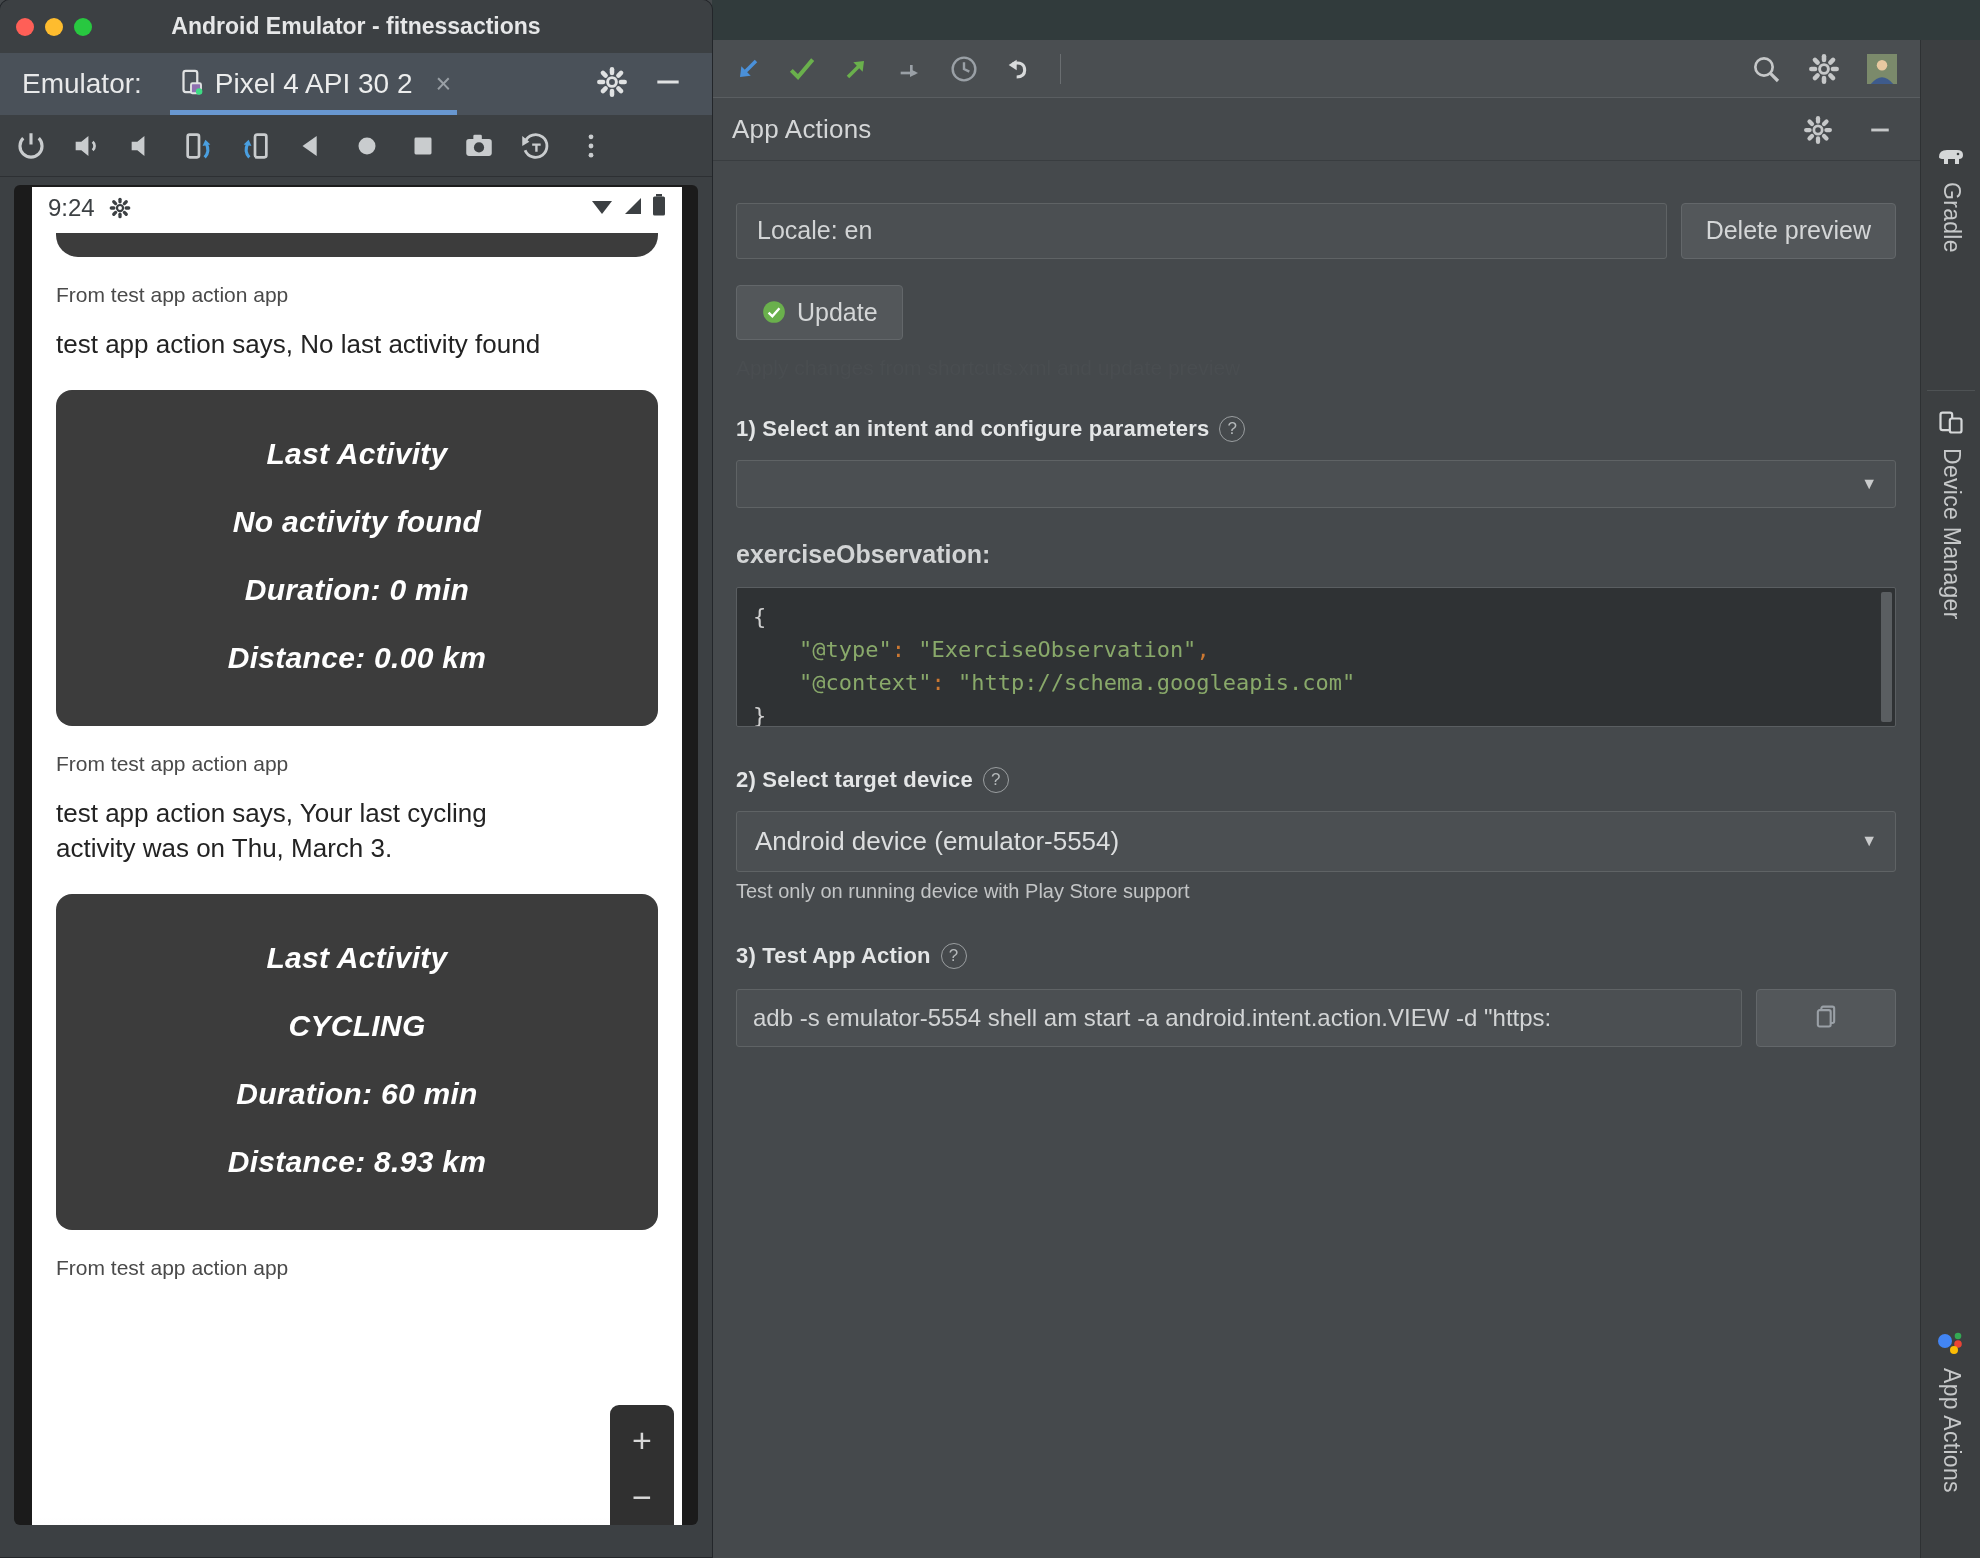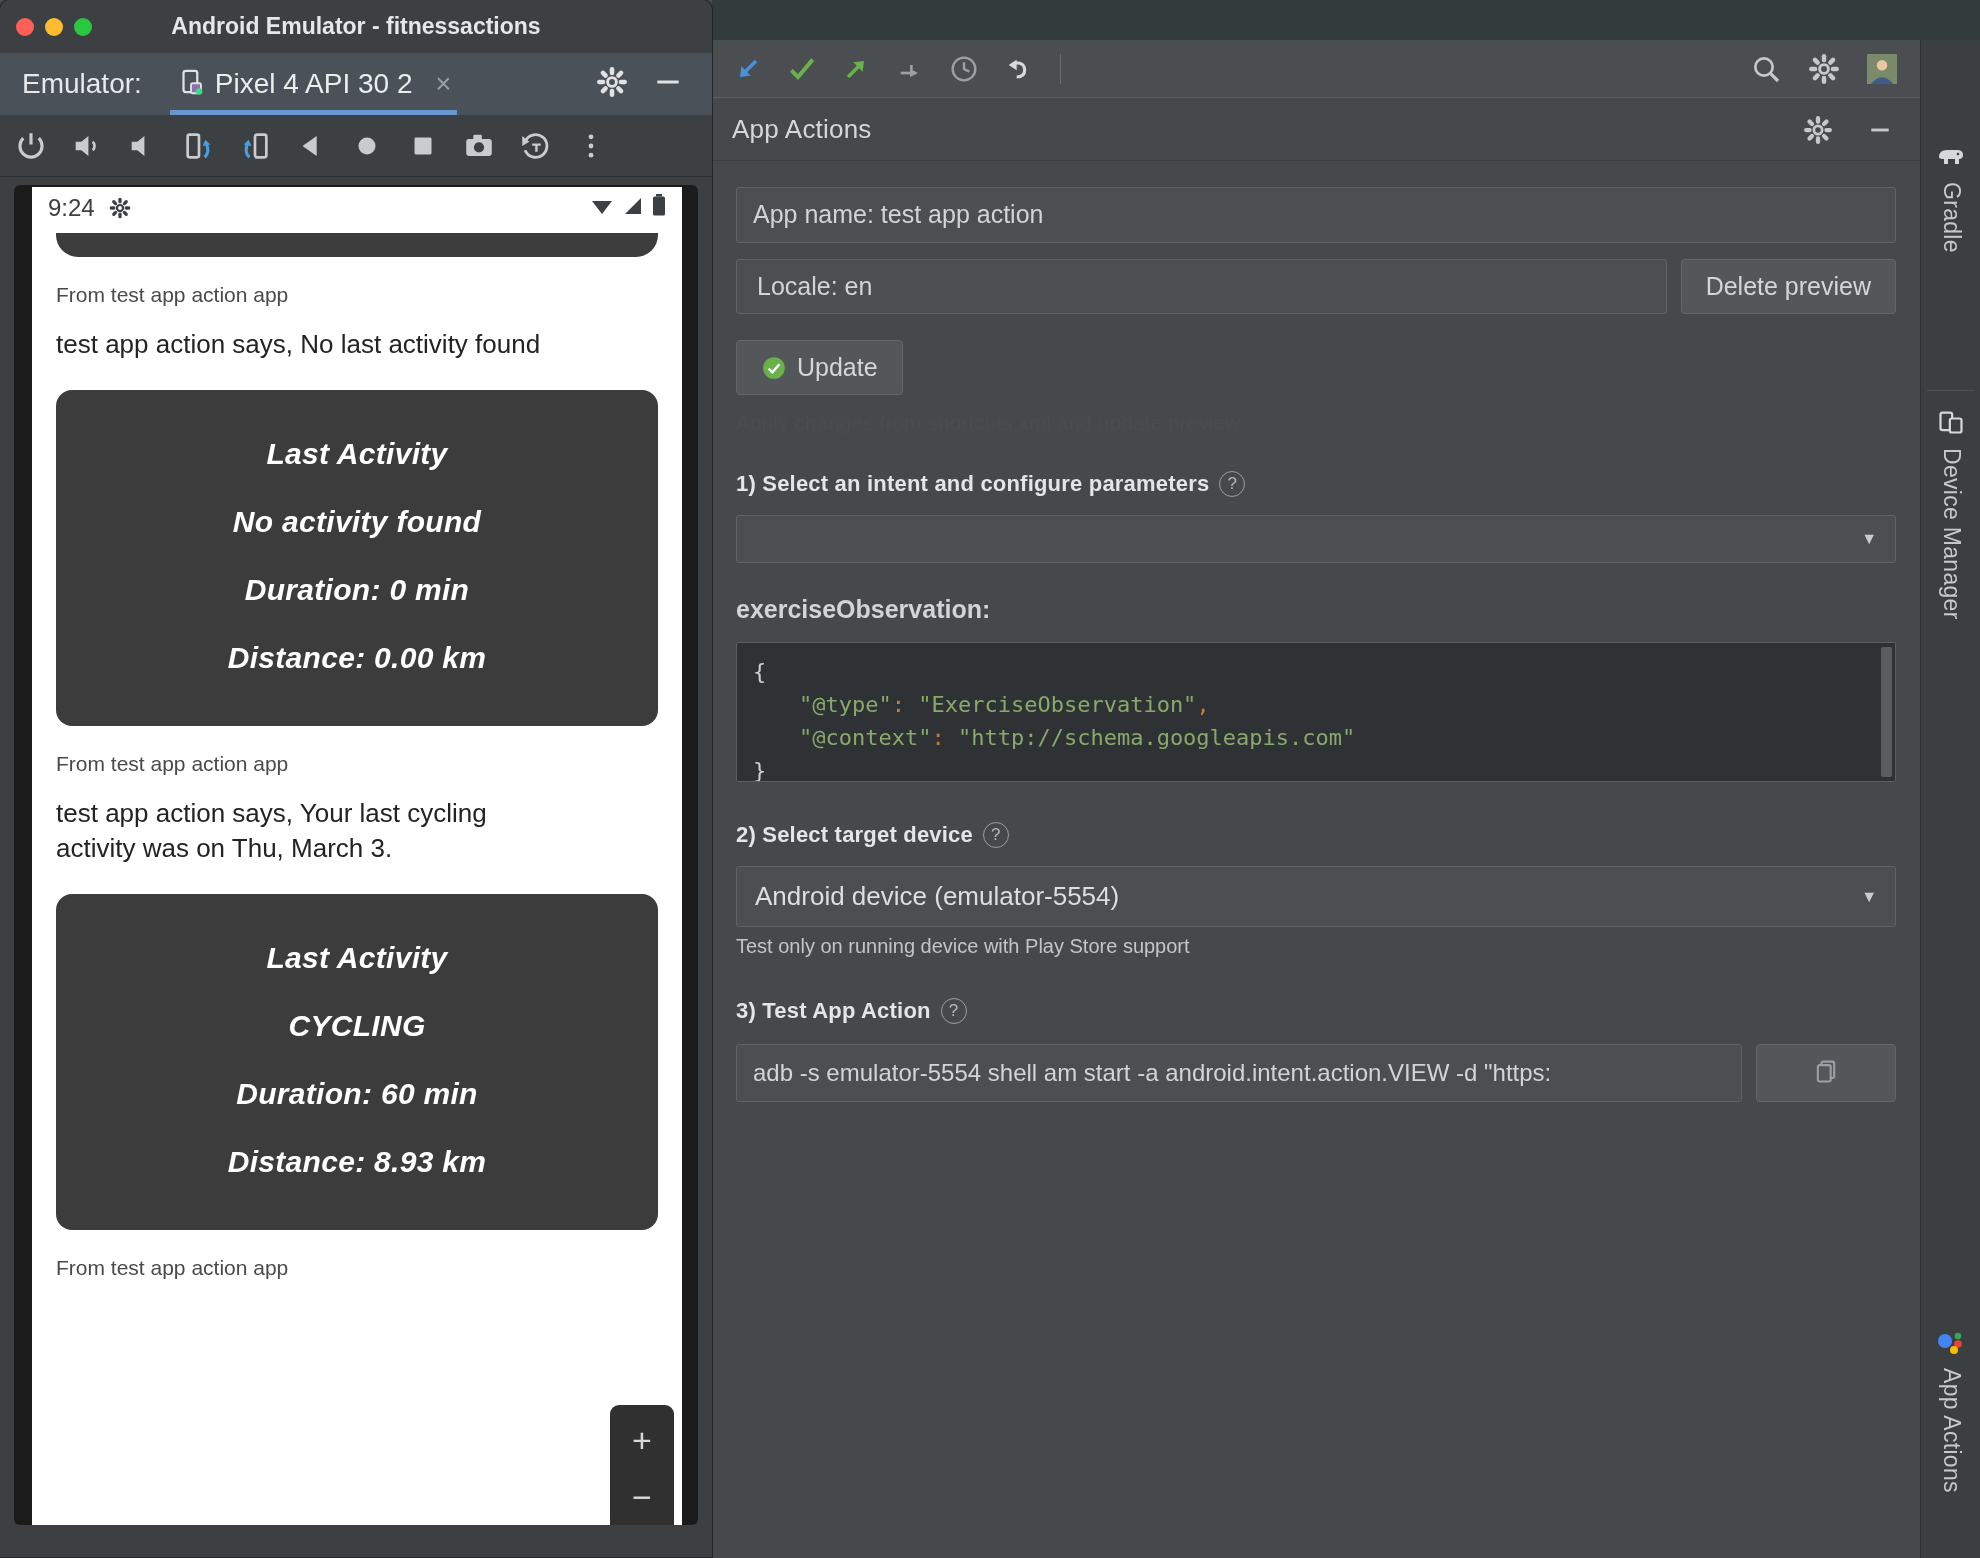--- a/index.html
+++ b/index.html
@@ -311,21 +311,20 @@
       <div class="tb-icon">
         <svg width="30" height="30" viewBox="0 0 24 24">
             <path d="M5 12 L19 12" stroke="#c6c8c9" stroke-width="2.3"></path>
           </svg>
       </div>
     </div>
   </div>
 
   <div class="aa-body">
 
-    <div class="field">App name: test app action</div>
 
     <div class="row" style="margin-top:16px;">
       <div class="field flex1">Locale: en</div>
       <button class="btn">Delete preview</button>
     </div>
 
     <div style="margin-top:26px;">
       <button class="btn">
         <span style="display:inline-flex;">
           <svg width="26" height="26" viewBox="0 0 24 24">

